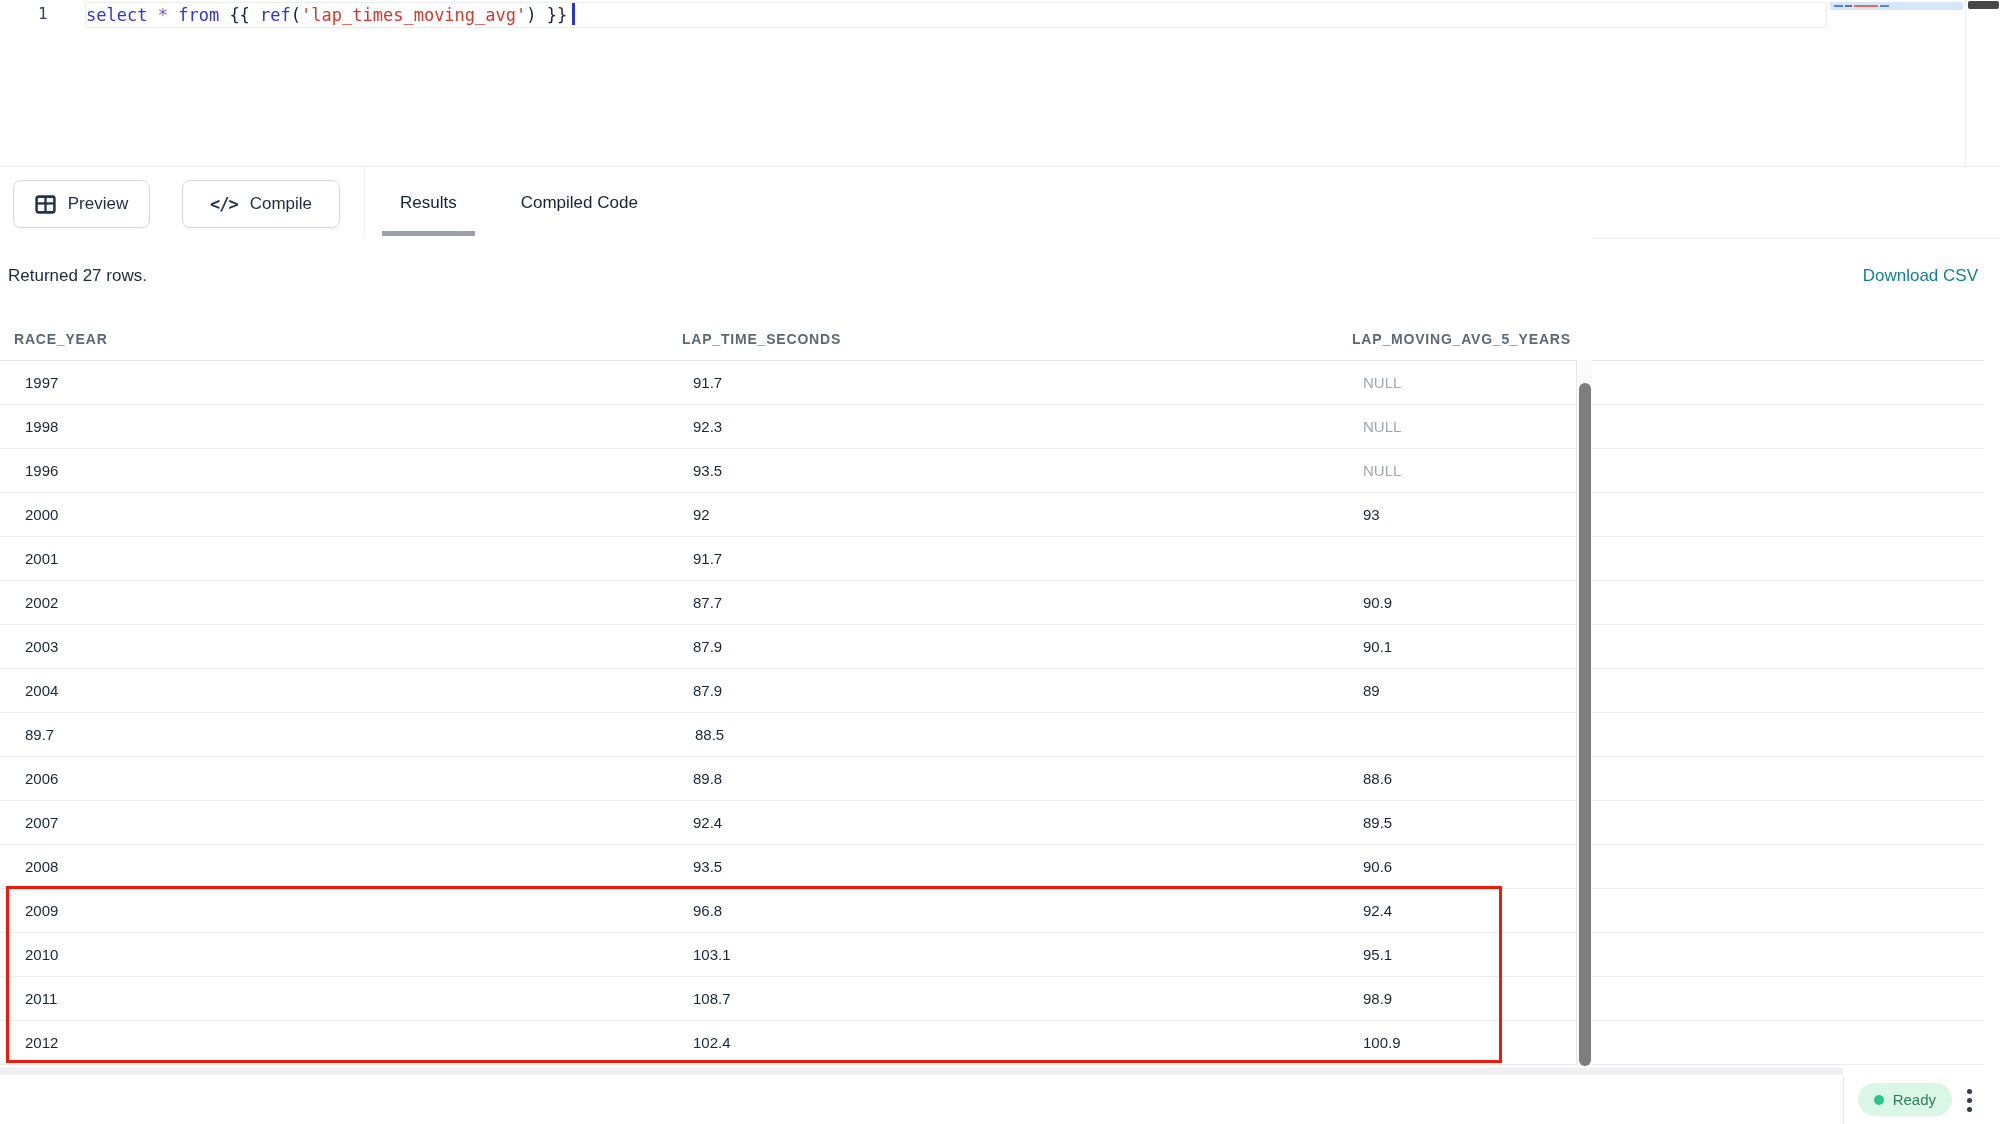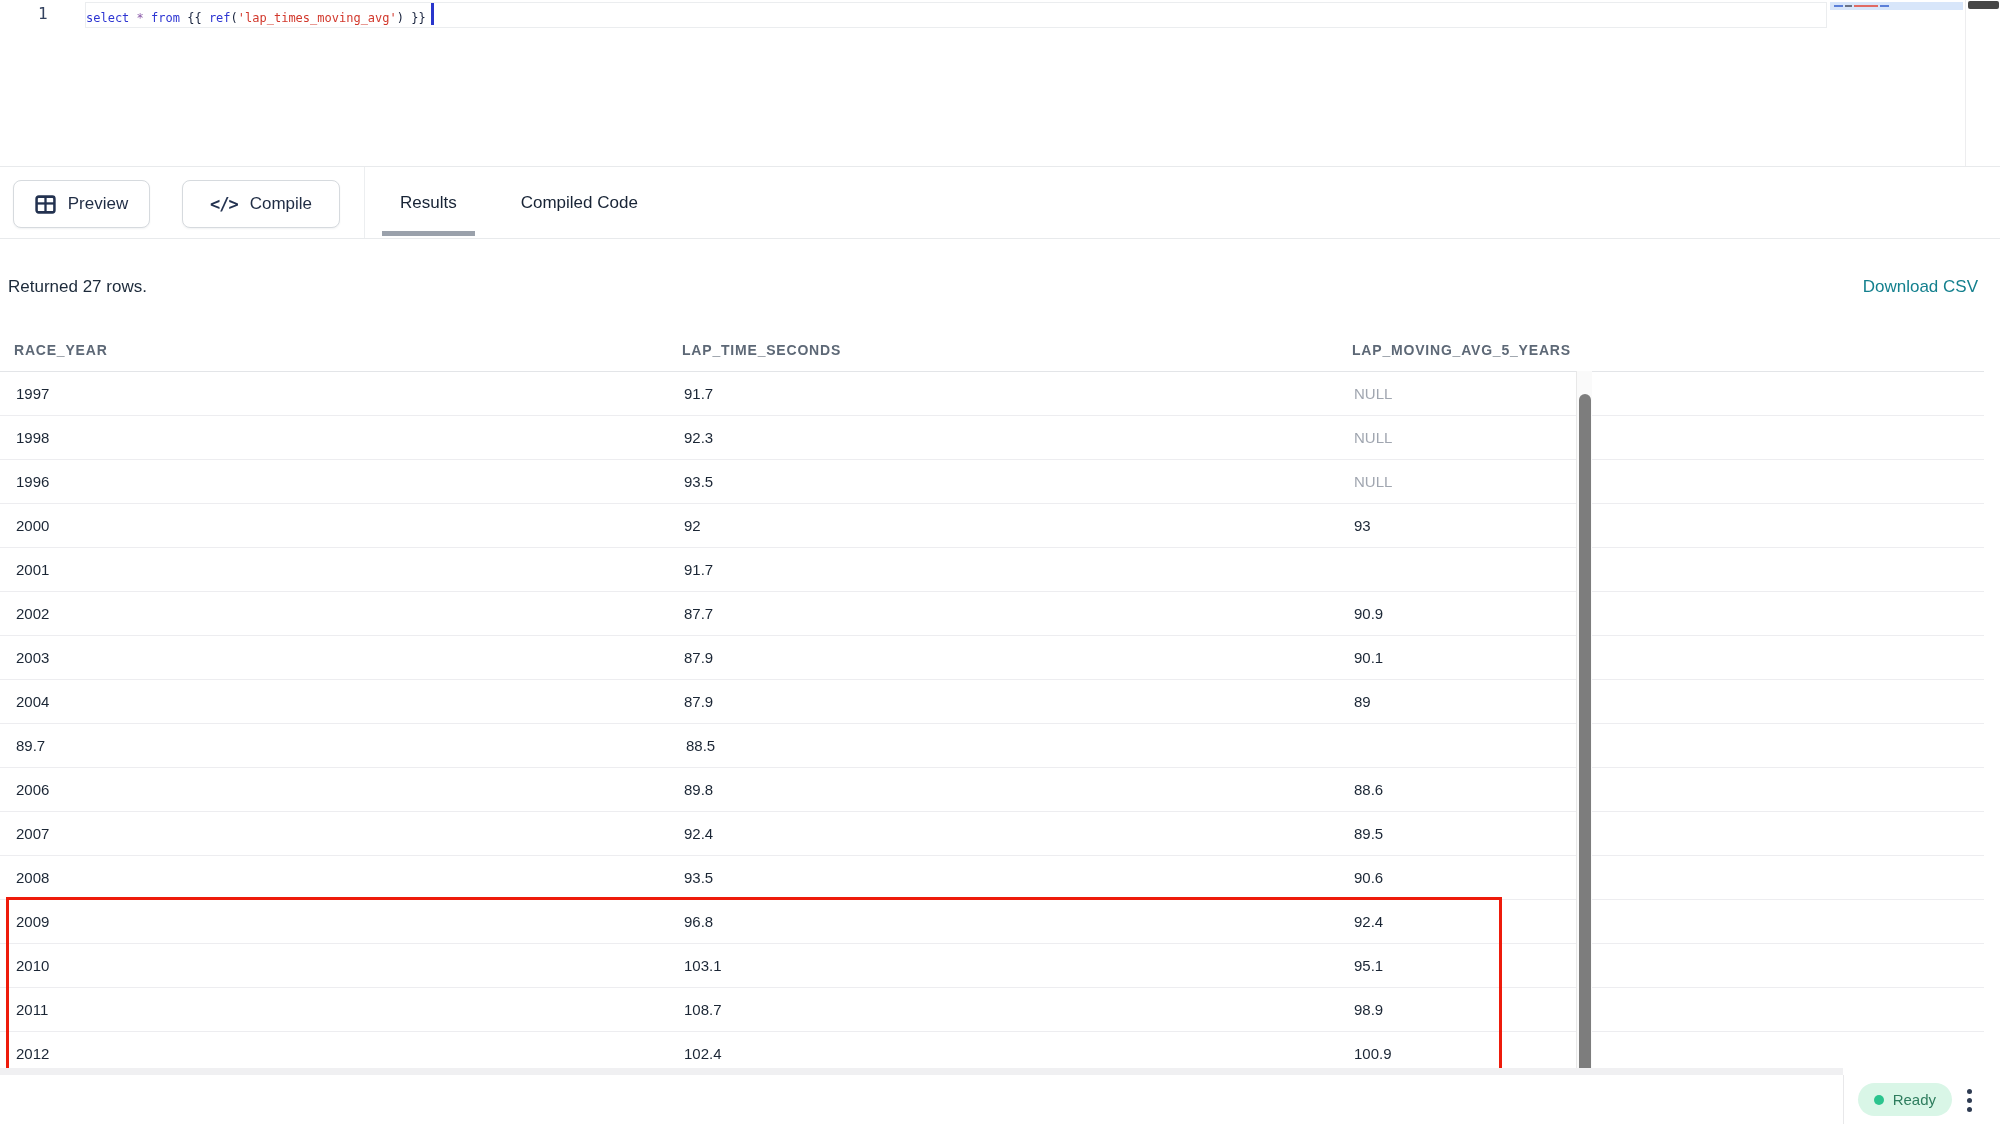--- a/index.html
+++ b/index.html
@@ -5,21 +5,21 @@
   html,body{margin:0;padding:0;background:#ffffff;}
   #app{position:relative;width:2000px;height:1124px;overflow:hidden;background:#ffffff;
        font-family:"Liberation Sans",sans-serif;color:#1c2a3a;}
 
   
   .editor{position:absolute;left:0;top:0;width:2000px;height:166px;background:#ffffff;}
   .active-line{position:absolute;left:85px;top:2px;width:1740px;height:24px;border:1px solid #ebedef;}
   .gutter-num{position:absolute;left:38px;top:4px;font-family:"DejaVu Sans Mono",monospace;
               font-size:16px;color:#33415e;}
   .code-line{position:absolute;left:86px;top:3px;font-family:"DejaVu Sans Mono",monospace;
-             font-size:12px;font-weight:500;white-space:pre;color:#16213c;}
+             font-size:17px;font-weight:500;white-space:pre;color:#16213c;}
   .tok-keyword{color:#2d35d2;}
   .tok-function{color:#2d35d2;}
   .tok-operator{color:#8959a8;}
   .tok-string{color:#d2382c;}
   .tok-jinja{color:#16213c;}
   .tok-plain{color:#16213c;}
   .cursor{display:inline-block;width:3px;height:22px;background:#2936cc;vertical-align:text-bottom;margin-left:5px;}
   .editor-vline{position:absolute;left:1965px;top:0;width:1px;height:166px;background:#ededef;}
   .minimap{position:absolute;left:1830px;top:2px;width:133px;height:8px;background:#d8e6fa;}
   .minimap-marks{position:absolute;left:4px;top:3px;height:2px;display:flex;gap:2px;}
@@ -39,33 +39,33 @@
   .btn-compile{left:182px;width:158px;}
   .code-glyph{font-family:"DejaVu Sans Mono",monospace;font-weight:bold;font-size:17px;color:#233250;letter-spacing:-1px;}
   .toolbar-sep{position:absolute;left:364px;top:0;width:1px;height:71px;background:#eceef0;}
   .tabs{position:absolute;left:382px;top:0;height:71px;display:flex;}
   .tab{position:relative;height:71px;display:flex;align-items:center;padding:0 18px;font-size:17px;
        color:#172335;cursor:pointer;}
   .tab + .tab{margin-left:28px;}
   .tab.active .tab-underline{position:absolute;left:0;bottom:2px;width:100%;height:5px;background:#9aa1ab;}
 
   
-  .results{position:absolute;left:0;top:248px;width:1592px;height:829px;background:#ffffff;}
+  .results{position:absolute;left:0;top:237px;width:1592px;height:829px;background:#ffffff;}
   .summary-row{position:absolute;left:0;top:21px;width:2000px;height:40px;}
   .summary-text{position:absolute;left:8px;top:8px;font-size:17px;color:#1c2a3a;}
   .download-link{position:absolute;right:22px;top:8px;font-size:17px;color:#14808e;font-weight:400;cursor:pointer;}
 
   .table{position:absolute;left:0;top:81px;width:1984px;}
   .thead{display:flex;height:42px;align-items:center;border-bottom:1px solid #e3e5e8;}
   .th{font-size:14px;font-weight:700;letter-spacing:0.8px;color:#5d6876;box-sizing:border-box;padding-left:14px;}
   .c0{width:668px;}
   .c1{width:670px;}
   .c2{flex:1;}
   .trow{display:flex;height:44px;align-items:center;border-bottom:1px solid #ededf0;box-sizing:border-box;}
-  .tcell{font-size:15px;color:#1b2635;box-sizing:border-box;padding-left:16px;}
+  .tcell{font-size:15px;color:#1b2635;box-sizing:border-box;padding-left:25px;}
   .tcell.null{color:#a0a6b0;}
 
   .highlight-box{position:absolute;left:6px;top:649px;width:1496px;height:177px;
                  border:3px solid #ee1b0b;box-sizing:border-box;pointer-events:none;}
 
   .vscroll{position:absolute;right:0;top:123px;width:16px;height:706px;background:#fafafa;border-left:1px solid #e8e8e8;box-sizing:border-box;}
   .vscroll-thumb{position:absolute;left:2px;top:23px;width:12px;height:683px;background:#7d7d7d;border-radius:6px;}
 
   .hstrip{position:absolute;left:0;top:1068px;width:1843px;height:7px;background:#f0f0f2;}
 

